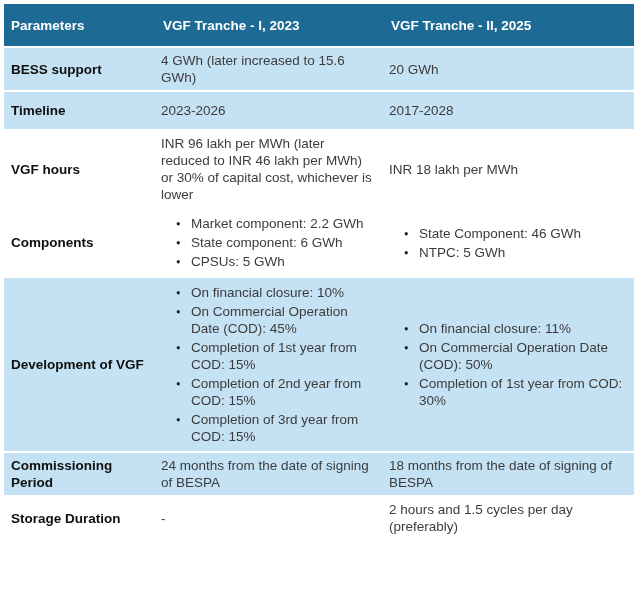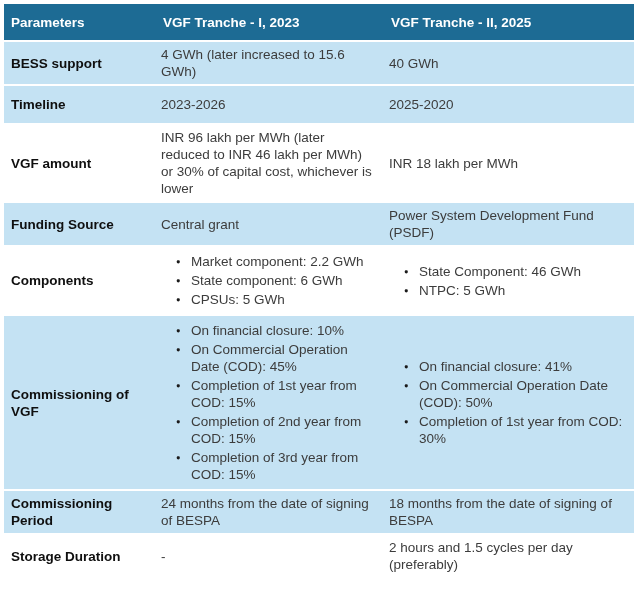--- a/index.html
+++ b/index.html
@@ -68,77 +68,72 @@
 </head>
 <body>
 
 <table>
   <colgroup>
     <col class="c-param">
       <col class="c-t1">
       <col class="c-t2">
   </colgroup>
   <thead>
-    <tr style="height:36px;">
+    <tr style="height:42px;">
       <th>Parameters</th>
       <th>VGF Tranche - I, 2023</th>
       <th>VGF Tranche - II, 2025</th>
     </tr>
   </thead>
   <tbody>
     <tr class="row-blue" style="height:37px;">
       <td class="param">BESS support</td>
       <td class="val">4 GWh (later increased to 15.6 GWh)</td>
-      <td class="val">40 GWh</td>
+      <td class="val">20 GWh</td>
     </tr>
     <tr class="row-blue" style="height:37px;">
       <td class="param">Timeline</td>
       <td class="val">2023-2026</td>
-      <td class="val">2025-2020</td>
+      <td class="val">2017-2028</td>
     </tr>
     <tr class="row-white" style="height:71px;">
-      <td class="param">VGF amount</td>
+      <td class="param">VGF hours</td>
       <td class="val">INR 96 lakh per MWh (later reduced to INR 46 lakh per MWh) or 30% of capital cost, whichever is lower</td>
       <td class="val">INR 18 lakh per MWh</td>
-    </tr>
-    <tr class="row-blue" style="height:31px;">
-      <td class="param">Funding Source</td>
-      <td class="val">Central grant</td>
-      <td class="val">Power System Development Fund (PSDF)</td>
     </tr>
     <tr class="row-white" style="height:60px;">
       <td class="param">Components</td>
       <td class="val">
         <ul class="blist">
           <li>Market component: 2.2 GWh</li>
           <li>State component: 6 GWh</li>
           <li>CPSUs: 5 GWh</li>
         </ul>
       </td>
       <td class="val">
         <ul class="blist">
           <li>State Component: 46 GWh</li>
           <li>NTPC: 5 GWh</li>
         </ul>
       </td>
     </tr>
     <tr class="row-blue" style="height:170px;">
-      <td class="param">Commissioning of VGF</td>
+      <td class="param">Development of VGF</td>
       <td class="val">
         <ul class="blist">
           <li>On financial closure: 10%</li>
           <li>On Commercial Operation Date (COD): 45%</li>
           <li>Completion of 1st year from COD: 15%</li>
           <li>Completion of 2nd year from COD: 15%</li>
           <li>Completion of 3rd year from COD: 15%</li>
         </ul>
       </td>
       <td class="val">
         <ul class="blist">
-          <li>On financial closure: 41%</li>
+          <li>On financial closure: 11%</li>
           <li>On Commercial Operation Date (COD): 50%</li>
           <li>Completion of 1st year from COD: 30%</li>
         </ul>
       </td>
     </tr>
     <tr class="row-blue" style="height:40px;">
       <td class="param">Commissioning Period</td>
       <td class="val">24 months from the date of signing of BESPA</td>
       <td class="val">18 months from the date of signing of BESPA</td>
     </tr>

